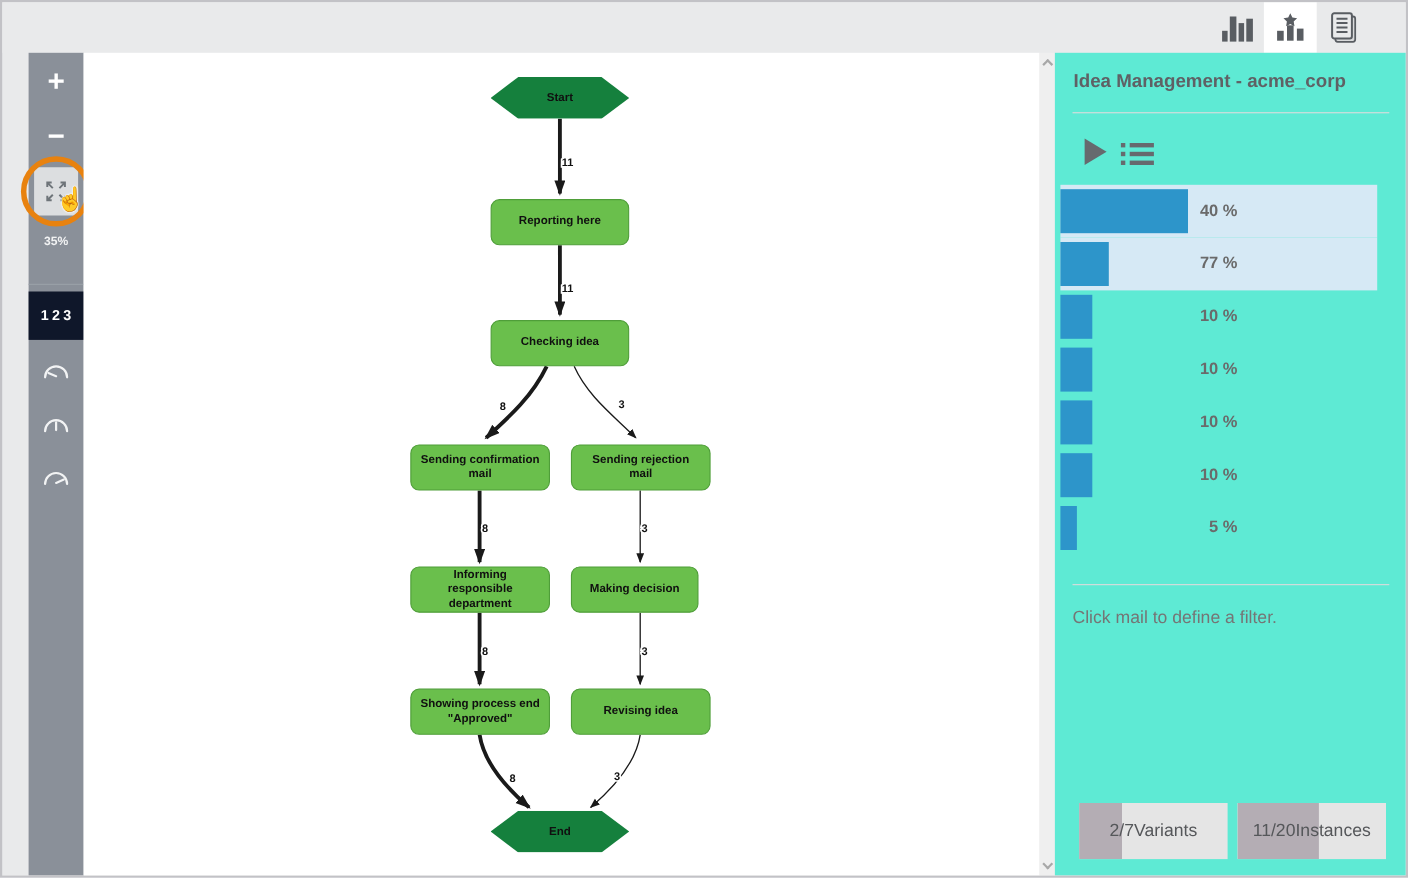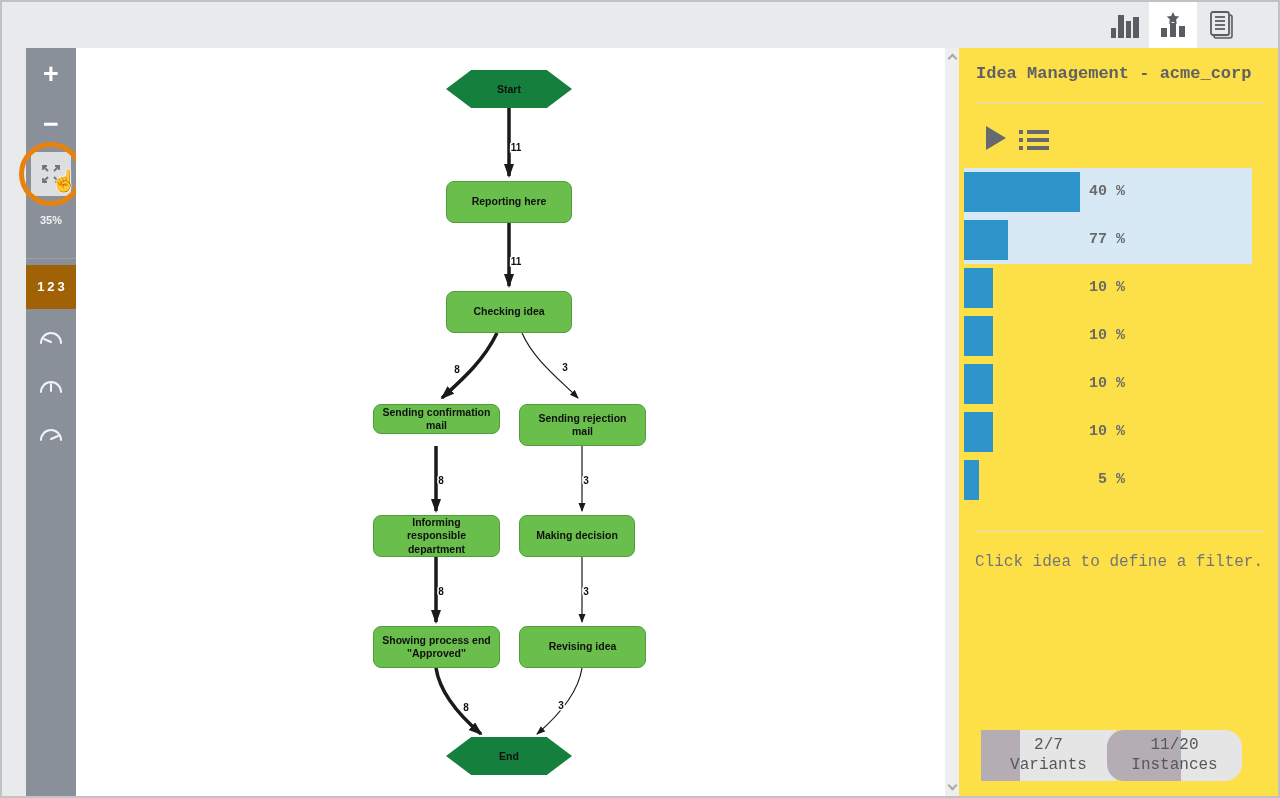--- a/index.html
+++ b/index.html
@@ -18,21 +18,21 @@
   .tb-btn { position:absolute; left:0; width:50px; text-align:center; cursor:pointer; }
   .tb-plus  { top:10px; font-size:27px; font-weight:bold; line-height:32px; }
   .tb-minus { top:60px; font-size:27px; font-weight:bold; line-height:32px; }
   .fit-btn { position:absolute; left:5px; top:104px; width:40px; height:44px; background:#dcdee0; border-radius:4px;
              display:flex; align-items:center; justify-content:center; cursor:pointer; }
   .ring { position:absolute; left:-7px; top:94px; width:64px; height:64px; border:5px solid #e8820f; border-radius:50%; pointer-events:none; }
   .hand { position:absolute; left:25px; top:121px; font-size:21px; color:#3a3a3a; pointer-events:none;
           text-shadow:0 0 2px #fff, 0 0 2px #fff; }
   .zoom-level { position:absolute; left:0; top:166px; width:50px; text-align:center; font-size:11px; font-weight:bold; color:#f1f2f3; }
   .tb-sep { position:absolute; left:0; top:210px; width:50px; height:1px; background:#9aa1a8; }
-  .tb-123 { position:absolute; left:0; top:217px; width:50px; height:44px; background:#a16207; color:#fff;
+  .tb-123 { position:absolute; left:0; top:217px; width:50px; height:44px; background:#0f172a; color:#fff;
             font-size:13px; font-weight:bold; letter-spacing:3px; text-indent:3px; line-height:44px; text-align:center; cursor:pointer; }
   .gauge { position:absolute; left:12px; width:26px; height:20px; cursor:pointer; }
   .g1 { top:279px; } .g2 { top:328px; } .g3 { top:376px; }
 
   
   .canvas { position:absolute; left:74px; top:46px; width:869px; bottom:0; background:#fff; overflow:hidden; }
   .edges { position:absolute; left:0; top:0; }
   .fnode { position:absolute; background:#6abf4c; border:1px solid #4f9e39; border-radius:8px;
            display:flex; align-items:center; justify-content:center; text-align:center;
            font-size:10.5px; font-weight:bold; color:#101010; padding:2px 8px; line-height:1.25; cursor:pointer; }
@@ -40,44 +40,44 @@
            display:flex; align-items:center; justify-content:center; font-size:10.5px; font-weight:bold; color:#101010; cursor:pointer; }
   .edge-label { font-size:10px; font-weight:bold; fill:#111; stroke:#fff; stroke-width:3px; paint-order:stroke; text-anchor:middle; }
 
   
   .vscroll { position:absolute; left:943px; top:46px; width:14px; bottom:0; background:#efefef; }
   .chev { position:absolute; left:4px; width:7px; height:7px; border-left:2px solid #a8a8a8; border-top:2px solid #a8a8a8; }
   .chev.up   { top:7px; transform:rotate(45deg); }
   .chev.down { bottom:7px; transform:rotate(225deg); }
 
   
-  .sidebar { position:absolute; left:957px; top:46px; right:0; bottom:0; background:#fde047;font-family:Liberation Mono, monospace; }
+  .sidebar { position:absolute; left:957px; top:46px; right:0; bottom:0; background:#5eead4; }
   .sb-title { position:absolute; left:17px; top:16px; font-size:17px; font-weight:bold; color:#5f6165; }
   .sb-div1 { position:absolute; left:16px; top:54px; width:288px; height:1px; background:#dcdcdc; }
   .play-btn { position:absolute; left:27px; top:78px; width:0; height:0; cursor:pointer;
               border-left:20px solid #666a6e; border-top:12px solid transparent; border-bottom:12px solid transparent; }
   .list-btn { position:absolute; left:60px; top:82px; width:30px; height:22px; cursor:pointer; }
   .list-btn .row { position:absolute; left:0; width:30px; height:4px; }
   .list-btn .row i { position:absolute; left:0; top:0; width:4px; height:4px; background:#666a6e; }
   .list-btn .row b { position:absolute; left:8px; top:0; width:22px; height:4px; background:#666a6e; }
 
   .variant-list { position:absolute; left:5px; top:120px; width:288px; }
   .variant-row { position:relative; height:48px; cursor:pointer; }
   .variant-row.selected { background:#d6e9f5; }
   .vbar { position:absolute; left:0; top:4px; height:40px; background:#2d95ca; }
   .vpct { position:absolute; left:95px; width:66px; top:0; line-height:48px; text-align:right;
           font-size:15px; font-weight:bold; color:#6a6a6a; }
 
   .sb-div2 { position:absolute; left:16px; top:483px; width:288px; height:1px; background:#dcdcdc; }
   .filter-link { position:absolute; left:16px; top:505px; font-size:16px; color:#757575; cursor:pointer; }
 
   .footer-box { position:absolute; top:682px; width:135px; height:51px; background:#e5e5e5; cursor:pointer; overflow:hidden; }
-  .fb-variants { left:22px; } .fb-instances { left:148px;border-radius:17px; }
+  .fb-variants { left:22px; } .fb-instances { left:166px; }
   .fb-fill { position:absolute; left:0; top:0; bottom:0; background:#b4adb4; }
-  .fb-text { position:absolute; inset:0; display:flex; flex-direction:column; align-items:center; justify-content:center;
+  .fb-text { position:absolute; inset:0; display:flex; align-items:center; justify-content:center;
              font-size:16px; color:#55575a; line-height:1.22; }
 
   svg { display:block; }
 </style>
 </head>
 <body>
 
 <div class="screen">
 
   <div class="topbar">
@@ -193,21 +193,21 @@
         <text class="edge-label" x="365" y="547">8</text>
         <text class="edge-label" x="510" y="547">3</text>
         <text class="edge-label" x="390" y="663">8</text>
         <text class="edge-label" x="485" y="661">3</text>
       </g>
     </svg>
 
     <div class="fhex" style="left:370px; top:22px;  width:126px; height:38px;">Start</div>
     <div class="fnode" style="left:370px; top:133px; width:126px; height:42px;">Reporting here</div>
     <div class="fnode" style="left:370px; top:243px; width:126px; height:42px;">Checking idea</div>
-    <div class="fnode" style="left:297px; top:356px; width:127px; height:30px;">Sending confirmation mail</div>
+    <div class="fnode" style="left:297px; top:356px; width:127px; height:42px;">Sending confirmation mail</div>
     <div class="fnode" style="left:297px; top:467px; width:127px; height:42px;">Informing responsible department</div>
     <div class="fnode" style="left:443px; top:356px; width:127px; height:42px;">Sending rejection mail</div>
     <div class="fnode" style="left:443px; top:467px; width:116px; height:42px;">Making decision</div>
     <div class="fnode" style="left:297px; top:578px; width:127px; height:42px;">Showing process end "Approved"</div>
     <div class="fnode" style="left:443px; top:578px; width:127px; height:42px;">Revising idea</div>
     <div class="fhex" style="left:370px; top:689px; width:126px; height:38px;">End</div>
   </div>
 
   <div class="vscroll">
     <div class="chev up"></div>
@@ -259,21 +259,21 @@
           <span class="vbar" style="width: 29px;"></span>
           <span class="vpct">10 %</span>
         </div>
         <div class="variant-row">
           <span class="vbar" style="width: 14.5px;"></span>
           <span class="vpct">5 %</span>
         </div>
       </div>
 
     <div class="sb-div2"></div>
-    <div class="filter-link">Click idea to define a filter.</div>
+    <div class="filter-link">Click mail to define a filter.</div>
 
     <div class="footer-box fb-variants">
       <div class="fb-fill" style="width: 28.6%;"></div>
       <div class="fb-text">
         <span>2/7</span>
         <span>Variants</span>
       </div>
     </div>
     <div class="footer-box fb-instances">
       <div class="fb-fill" style="width: 55%;"></div>

